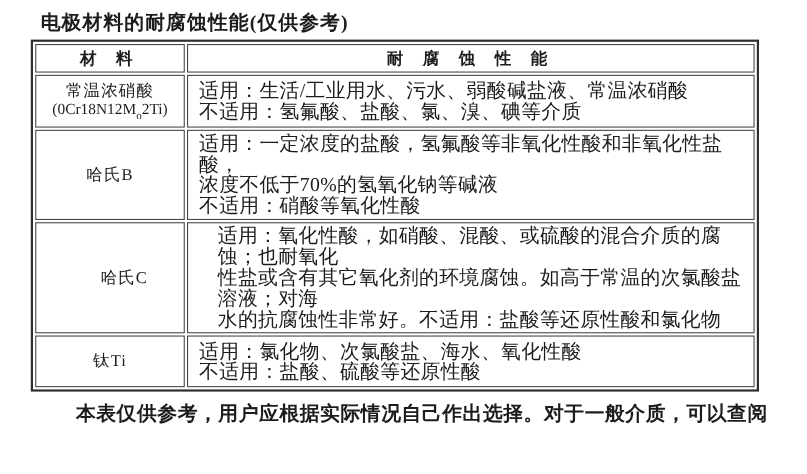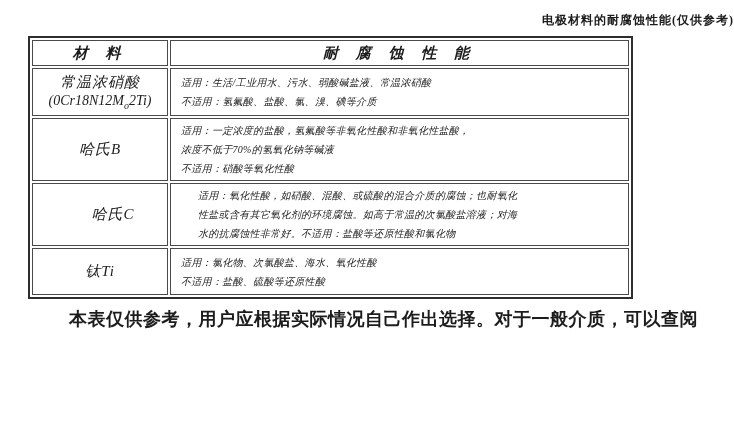--- a/index.html
+++ b/index.html
@@ -9,36 +9,34 @@
     height: 431px;
     background: #ffffff;
     overflow: hidden;
     box-sizing: border-box;
     padding-top: 9px;
     font-family: "Liberation Serif", "DejaVu Serif", serif;
     color: #1c1c1c;
   }
   .title {
     margin-left: 37px;
-    font-size: 12px;
+    font-size: 18px;
     font-weight: bold;
     letter-spacing: 1px;
     line-height: 22px;
-    text-align: right;
   }
   table.tbl {
     margin-left: 28px;
     margin-top: 5px;
-    width: 605px;
+    width: 662px;
     table-layout: fixed;
     border-collapse: separate;
     border-spacing: 2px;
     border: 2px solid #2e2e2e;
     background: #ffffff;
-    font-style: italic;
   }
   col.c1 { width: 136px; }
   th, td {
     border: 1px solid #4a4a4a;
     vertical-align: middle;
     background: #ffffff;
   }
   th {
     font-size: 15px;
     font-weight: bold;
@@ -52,21 +50,21 @@
     letter-spacing: 1px;
   }
   td.mat .formula {
     font-size: 14px;
     letter-spacing: 0;
     margin-top: 1px;
   }
   td.mat sub { font-size: 10px; }
   td.desc {
     padding: 2px 6px 2px 10px;
-    font-size: 10px;
+    font-size: 18px;
     line-height: 19px;
     letter-spacing: 0.3px;
   }
   tr.r0 td { height: 42px; }
   tr.r1 td { height: 52px; }
   tr.r2 td { height: 55px; padding-left: 27px; }
   tr.r3 td { height: 41px; }
   tr.r4 td { height: 41px; }
   tr.r5 td { height: 23px; }
   .note {

